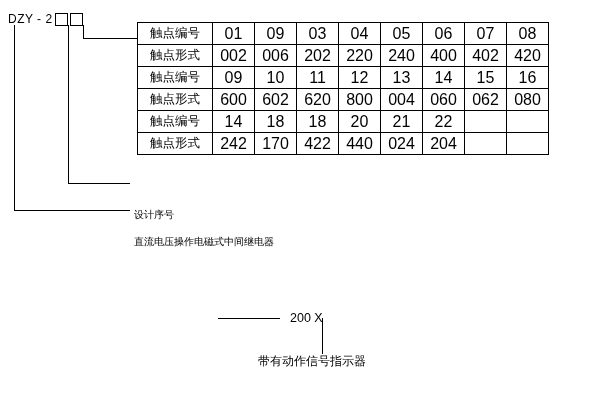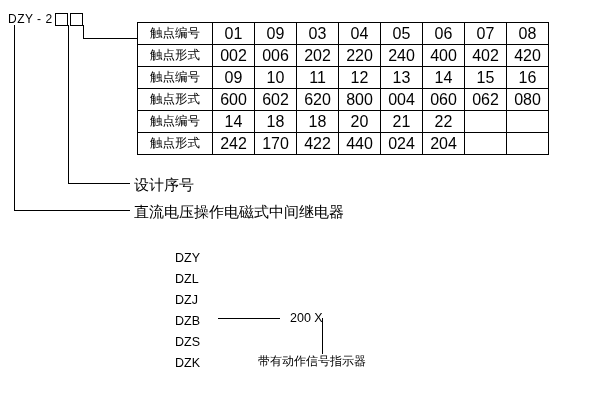--- a/index.html
+++ b/index.html
@@ -63,22 +63,23 @@
   
   .ln {
     position: absolute;
     background: #000000;
   }
   .h2 { height: 1px; }
   .v2 { width: 1px; }
 
   .label {
     position: absolute;
-    font-size: 15px;
-    white-space: nowrap;
+    font-size: 10px;
+    white-space: nowrap;
+    margin-top: 32px;
   }
   
   .series {
     position: absolute;
     left: 175px;
     top: 248px;
     font-size: 12.5px;
     line-height: 21px;
   }
   .series div { height: 21px; }
@@ -182,28 +183,20 @@
   <div class="ln h2" style="left:83px; top:38px; width:54px;"></div>
 
   <div class="ln v2" style="left:68px; top:25px; height:158px;"></div>
   <div class="ln h2" style="left:68px; top:183px; width:62px;"></div>
   <div class="label" style="left:134px; top:176px;">设计序号</div>
 
   <div class="ln v2" style="left:14px; top:25px; height:185px;"></div>
   <div class="ln h2" style="left:14px; top:210px; width:116px;"></div>
   <div class="label" style="left:134px; top:203px;">直流电压操作电磁式中间继电器</div>
 
-  <div class="series">
-    <div>DZY</div>
-    <div>DZL</div>
-    <div>DZJ</div>
-    <div>DZB</div>
-    <div>DZS</div>
-    <div>DZK</div>
-  </div>
 
   <div class="ln h2" style="left:218px; top:318px; width:62px;"></div>
   <div class="series-x">200  X</div>
 
   <div class="ln v2" style="left:322px; top:318px; height:36px;"></div>
   <div class="series-note">带有动作信号指示器</div>
 
 </div>
 
 </body></html>

